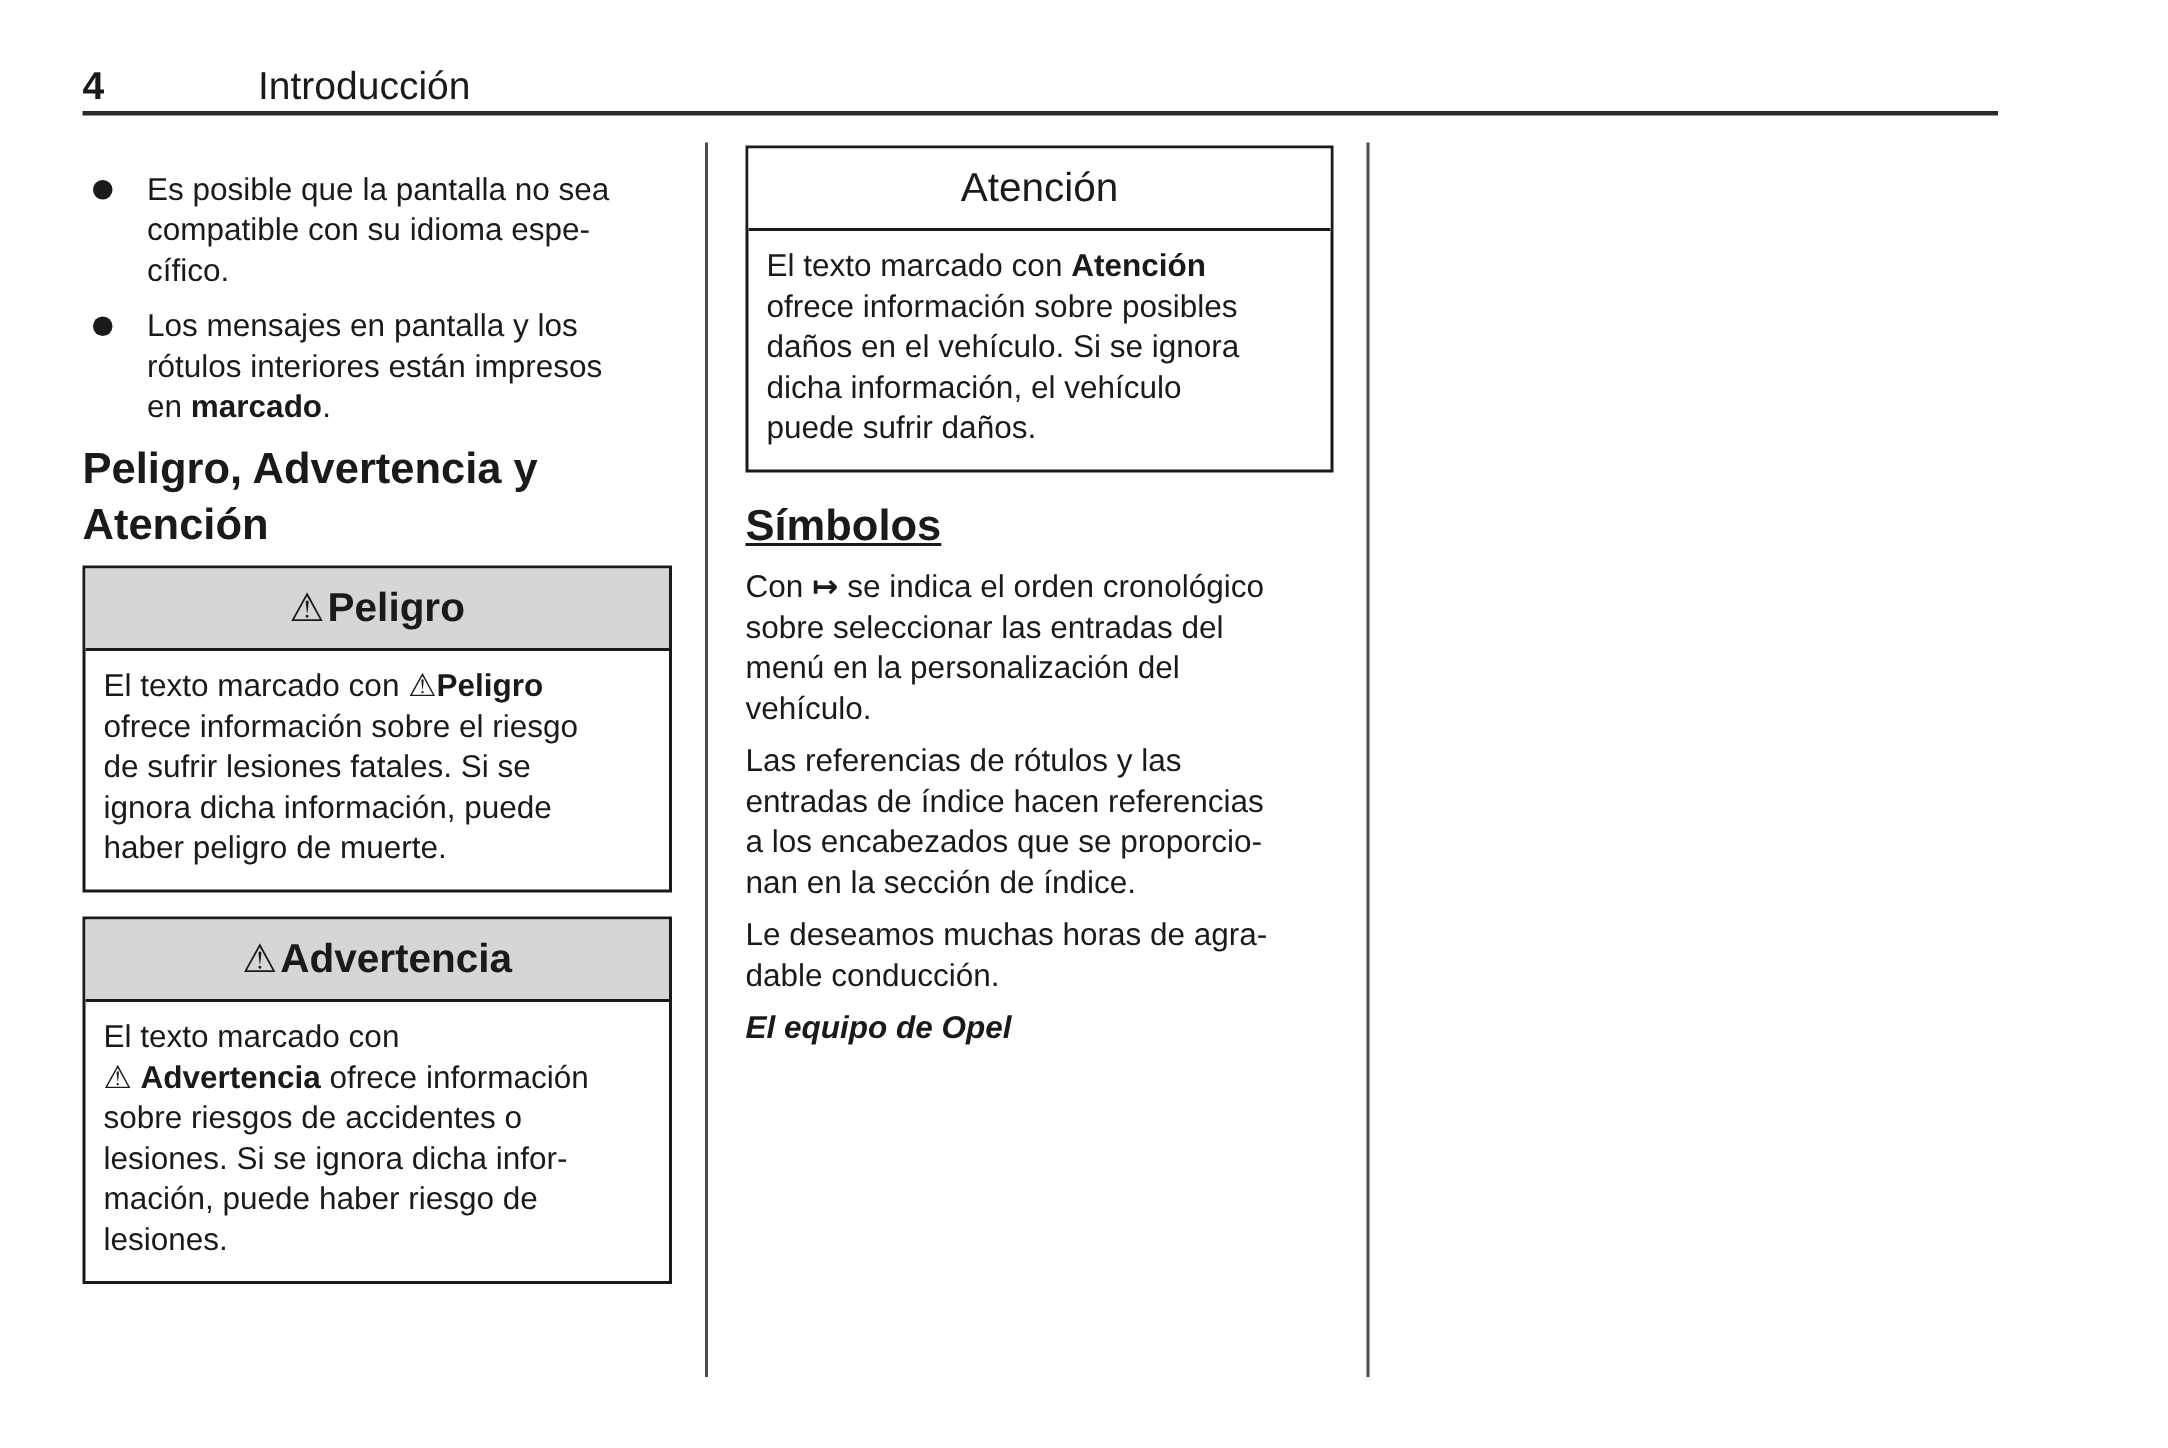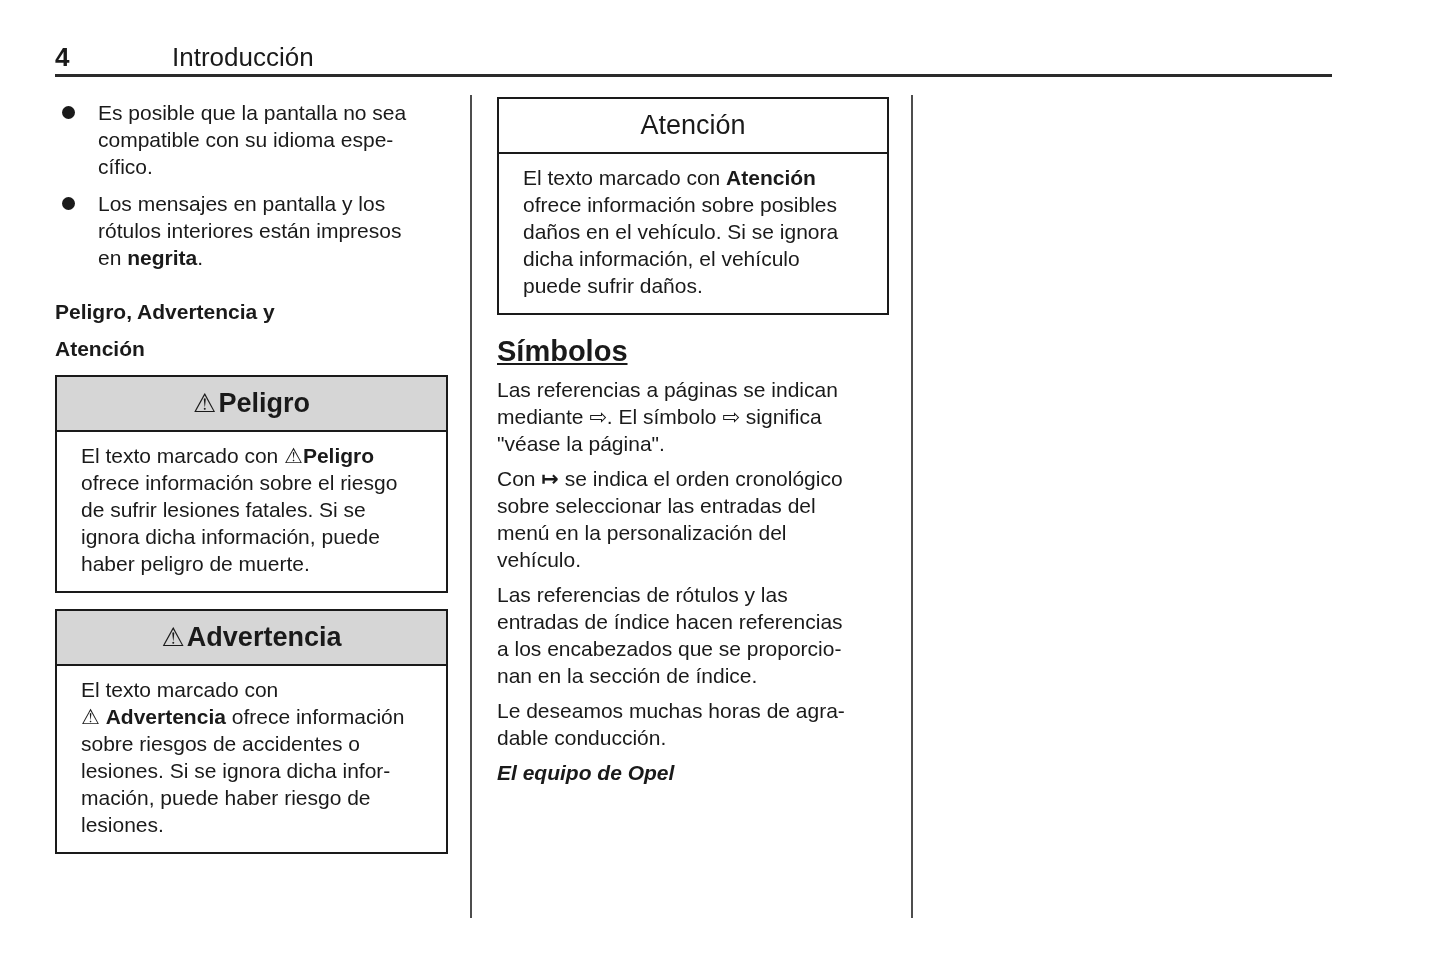--- a/index.html
+++ b/index.html
@@ -22,54 +22,54 @@
   .header-rule {
     position:absolute; left:55px; top:74px;
     width:1277px; height:3px; background:#2a2a2a;
   }
   .col-divider {
     position:absolute; top:95px; height:823px; width:2px; background:#4d4d4d;
   }
   .divider-1 { left:470px; }
   .divider-2 { left:911px; }
   .col { position:absolute; font-size:21px; line-height:27px; }
-  .col1 { left:55px; top:99px; width:393px; }
+  .col1 { left:55px; top:113px; width:393px; }
   .col2 { left:497px; top:97px; width:392px; }
   .col3 { left:937px; top:97px; width:393px; }
 
   .rich { white-space:pre-wrap; }
   .b, .rich .b { font-weight:bold; }
 
   .bullet-item { display:flex; margin-bottom:10px; }
   .bullet-marker-cell { width:43px; flex:0 0 43px; }
   .bullet-dot {
     display:block; width:13px; height:13px; border-radius:50%;
     background:#1a1a1a; margin:7px 0 0 7px;
   }
   .bullet-text { flex:1 1 auto; }
 
   .section-heading {
-    font-size:21px; line-height:37px; font-weight:bold; margin-top:22px;
+    font-size:29px; line-height:37px; font-weight:bold; margin-top:10px;
   }
 
   .warn-box {
     border:2px solid #1a1a1a; background:#ffffff;
   }
   .box-danger { margin-top:8px; }
   .box-warning { margin-top:16px; }
   .warn-box-header {
     height:55px; border-bottom:2px solid #1a1a1a;
     display:flex; align-items:center; justify-content:center;
     font-size:27px; font-weight:bold;
   }
   .warn-box-header.gray { background:#d6d6d6; }
   .warn-box-header.plain { background:#ffffff; font-weight:normal; }
   .warn-icon { font-weight:normal; font-size:26px; margin-right:2px; }
   .warn-box-body {
-    padding:10px 12px 14px 24px; font-size:21px; line-height:27px;
+    padding:10px 12px 14px 12px; font-size:21px; line-height:27px;
   }
 
   .caution-box { margin-top:0; }
 
   .symbols-heading {
     font-size:29px; line-height:37px; font-weight:bold; margin-top:18px;text-decoration:underline;
   }
   .para { margin-top:8px; }
   .para-first { margin-top:6px; }
   .signature { margin-top:8px; font-weight:bold;font-style:italic; }
@@ -94,21 +94,21 @@
 compatible con su idioma espe-
 cífico.</span></span>
   </div>
 
   <div class="bullet-item">
     <span class="bullet-marker-cell">
         <span class="bullet-dot"></span>
       </span>
     <span class="bullet-text rich"><span>Los mensajes en pantalla y los
 rótulos interiores están impresos
-en </span><span class="b">negrita</span><span>.</span></span>
+en </span><span class="b">marcado</span><span>.</span></span>
   </div>
 
   <h2 class="section-heading rich">Peligro, Advertencia y
 Atención</h2>
 
   <div class="warn-box box-danger">
     <div class="warn-box-header gray">
       <span class="warn-icon">⚠</span>
         <span>Peligro</span>
     </div>
@@ -142,23 +142,20 @@
     </div>
     <div class="warn-box-body rich"><span>El texto marcado con </span><span class="b">Atención</span><span>
 ofrece información sobre posibles
 daños en el vehículo. Si se ignora
 dicha información, el vehículo
 puede sufrir daños.</span></div>
   </div>
 
   <h2 class="symbols-heading">Símbolos</h2>
 
-  <p class="para para-first rich"><span>Las referencias a páginas se indican
-mediante ⇨. El símbolo ⇨ significa
-"véase la página".</span></p>
   <p class="para rich"><span>Con </span><span class="b">↦</span><span> se indica el orden cronológico
 sobre seleccionar las entradas del
 menú en la personalización del
 vehículo.</span></p>
   <p class="para rich"><span>Las referencias de rótulos y las
 entradas de índice hacen referencias
 a los encabezados que se proporcio-
 nan en la sección de índice.</span></p>
   <p class="para rich"><span>Le deseamos muchas horas de agra-
 dable conducción.</span></p>

